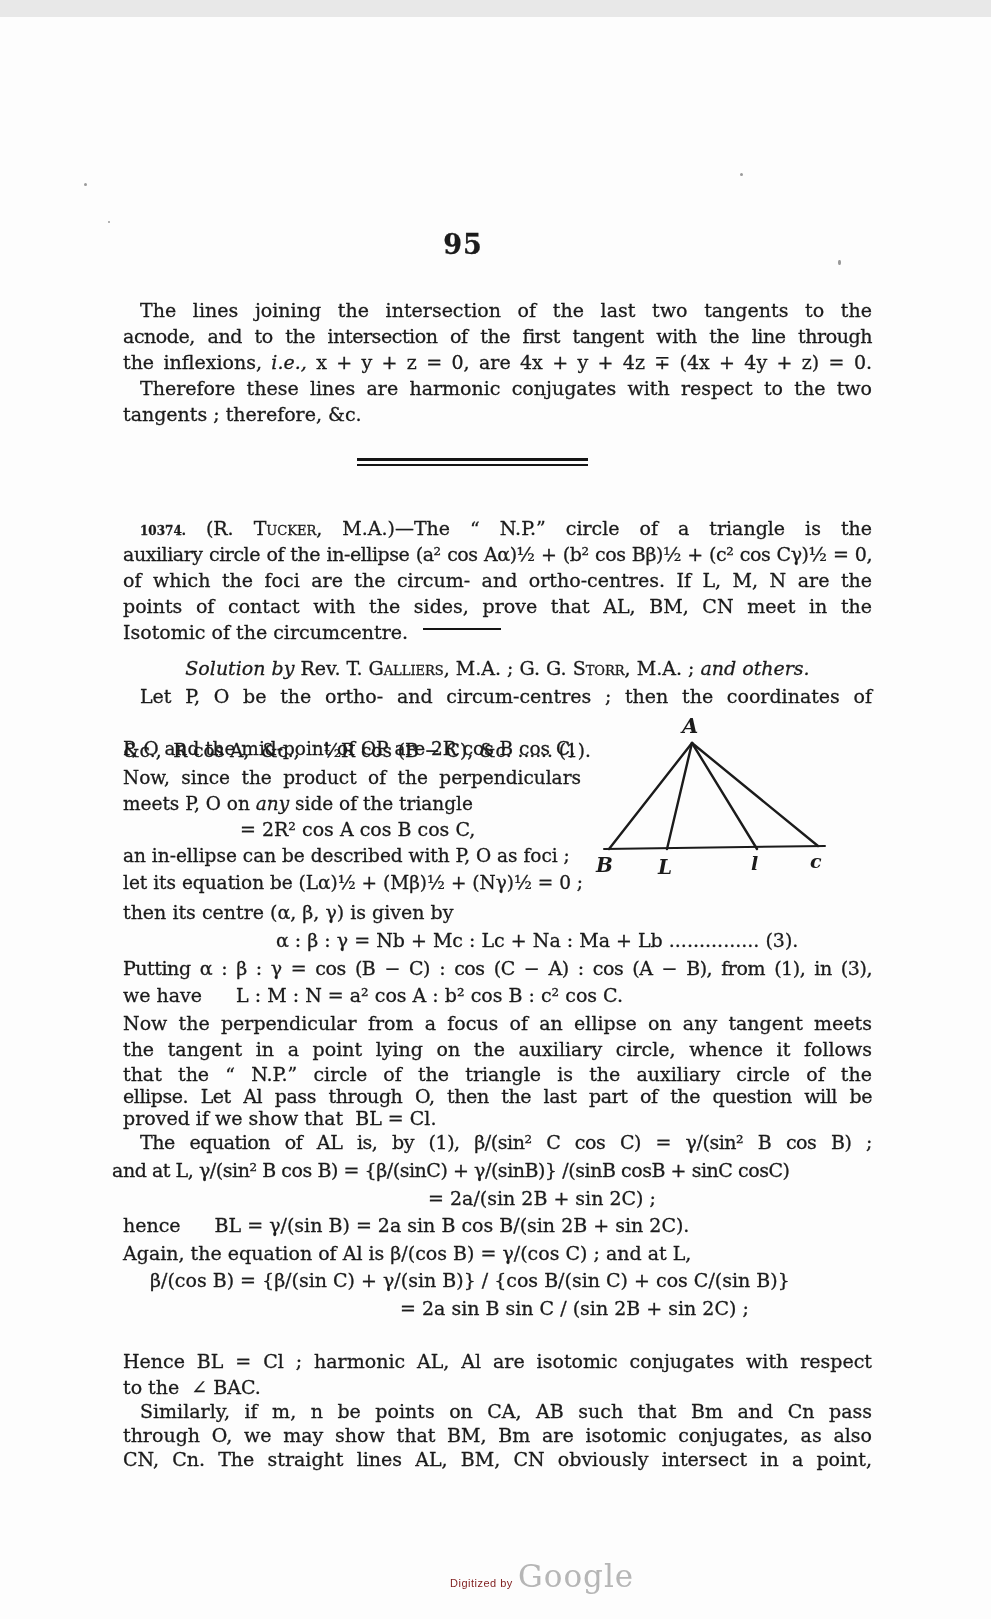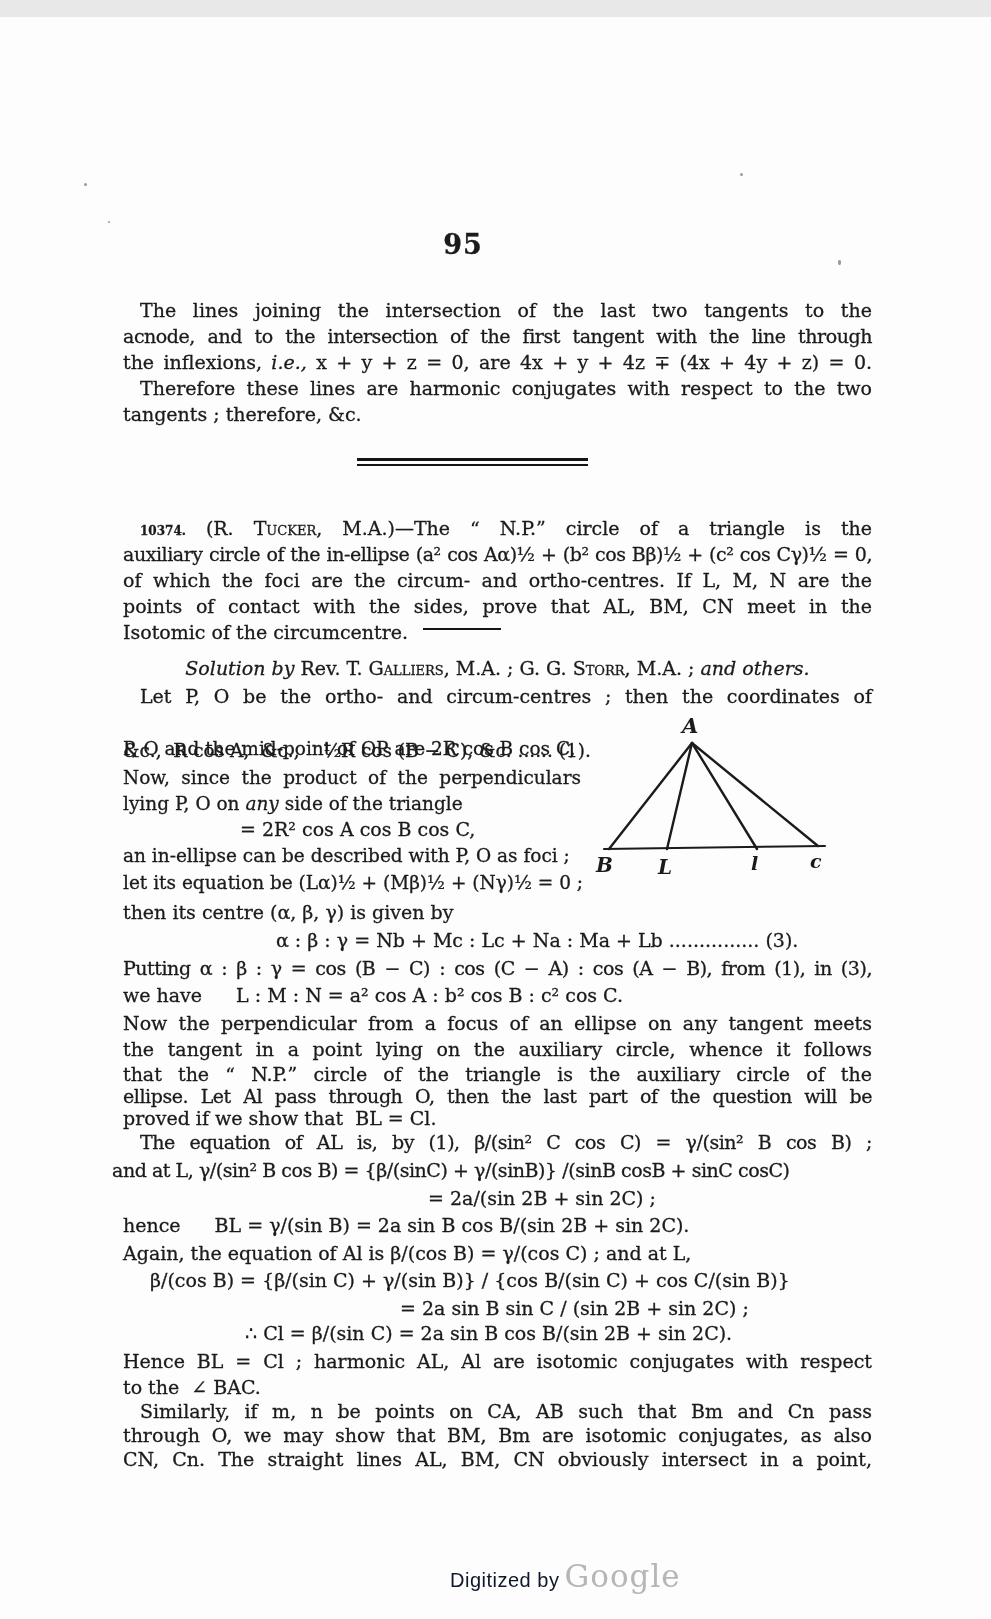--- a/index.html
+++ b/index.html
@@ -21,21 +21,21 @@
   .sc { font-variant:small-caps; }
   .num { font-weight:bold; font-size:12px; }
   .rule { position:absolute; background:#151515; }
   .pagenum { position:absolute; left:123px; top:212px; width:680px; text-align:center;
              font-size:27px; font-weight:bold; letter-spacing:1px; }
   .gap34 { margin-left:34px; }
   .fig { position:absolute; left:578px; top:692px; }
   .fig text { font-family:"DejaVu Serif","Liberation Serif",serif; font-weight:bold; font-style:italic; }
   .speck { position:absolute; background:#9a9a9a; border-radius:50%; }
   .footer { position:absolute; left:450px; top:1541px; -webkit-text-stroke:0; white-space:nowrap; }
-  .footer .dig { font-family:"Liberation Sans","DejaVu Sans",sans-serif; font-size:20px; color:#0f172a; letter-spacing:0.5px; }
+  .footer .dig { font-family:"Liberation Sans","DejaVu Sans",sans-serif; font-size:11px; color:#7f1d1d; letter-spacing:0.5px; }
   .footer .goog { font-family:"DejaVu Serif",serif; font-size:31px; color:#b6b6b6; letter-spacing:1px;text-align:center; }
 </style>
 </head>
 <body>
 
 <div class="page">
 
   <div class="pagenum">95</div>
 
   <div class="ln jl ind" style="top:280px">The lines joining the intersection of the last two tangents to the</div>
@@ -56,41 +56,40 @@
   <div class="ln" style="top:602px">Isotomic of the circumcentre.</div>
 
   <div class="rule" style="top:611px;left:423px;width:78px;height:2px"></div>
 
   <div class="ln ctr" style="top:638px"><span class="it">Solution by</span><span> Rev. T. </span><span class="sc">Galliers</span><span>, M.A. ; G. G. </span><span class="sc">Storr</span><span>, M.A. ; </span><span class="it">and others.</span></div>
 
   <div class="ln jl ind" style="top:666px">Let P, O be the ortho- and circum-centres ; then the coordinates of</div>
   <div class="ln narrow nw" style="top:719px">P, O and the mid-point of OP are 2R cos B cos C,</div>
   <div class="ln narrow pre" style="top:721px">&amp;c.,  R cos A,  &amp;c.,    ½R cos (B − C), &amp;c. ...... (1).</div>
   <div class="ln narrow jl" style="top:748px">Now, since the product of the perpendiculars</div>
-  <div class="ln narrow nw" style="top:774px"><span>lying P, O on </span><span class="it">any</span><span> side of the triangle</span></div>
+  <div class="ln narrow nw" style="top:774px"><span>meets P, O on </span><span class="it">any</span><span> side of the triangle</span></div>
   <div class="ln nw" style="top:799px;left:240px;width:340px">= 2R² cos A cos B cos C,</div>
   <div class="ln narrow nw" style="top:826px">an in-ellipse can be described with P, O as foci ;</div>
   <div class="ln narrow nw pre" style="top:853px;width:480px">let its equation be  (Lα)½ + (Mβ)½ + (Nγ)½ = 0 ;</div>
   <div class="ln" style="top:882px">then its centre (α, β, γ) is given by</div>
   <div class="ln nw" style="top:910px;left:276px;width:600px">α : β : γ = Nb + Mc : Lc + Na : Ma + Lb ............... (3).</div>
   <div class="ln jl tight" style="top:938px">Putting α : β : γ = cos (B − C) : cos (C − A) : cos (A − B), from (1), in (3),</div>
   <div class="ln nw" style="top:965px"><span>we have</span><span class="gap34">L : M : N = a² cos A : b² cos B : c² cos C.</span></div>
   <div class="ln jl" style="top:1019px">the tangent in a point lying on the auxiliary circle, whence it follows</div>
   <div class="ln jl" style="top:993px">Now the perpendicular from a focus of an ellipse on any tangent meets</div>
   <div class="ln jl" style="top:1044px">that the “ N.P.” circle of the triangle is the auxiliary circle of the</div>
   <div class="ln jl tight" style="top:1066px">ellipse. Let Al pass through O, then the last part of the question will be</div>
   <div class="ln pre" style="top:1088px">proved if we show that  BL = Cl.</div>
   <div class="ln jl ind tight" style="top:1112px">The equation of AL is, by (1),  β/(sin² C cos C) = γ/(sin² B cos B) ;</div>
   <div class="ln nw tight" style="top:1140px;left:112px;width:772px">and at L, γ/(sin² B cos B) = {β/(sinC) + γ/(sinB)} /(sinB cosB + sinC cosC)</div>
   <div class="ln nw" style="top:1168px;left:428px;width:340px">= 2a/(sin 2B + sin 2C) ;</div>
   <div class="ln nw" style="top:1195px"><span>hence</span><span class="gap34">BL = γ/(sin B) = 2a sin B cos B/(sin 2B + sin 2C).</span></div>
   <div class="ln nw pre" style="top:1223px">Again, the equation of Al is  β/(cos B) = γ/(cos C) ;   and at L,</div>
   <div class="ln nw" style="top:1250px;left:150px;width:740px">β/(cos B) = {β/(sin C) + γ/(sin B)} / {cos B/(sin C) + cos C/(sin B)}</div>
   <div class="ln nw" style="top:1278px;left:400px;width:420px">= 2a sin B sin C / (sin 2B + sin 2C) ;</div>
-  <div class="ln nw pre" style="top:1303px;left:245px;width:620px">∴   Cl = β/(sin C) = 2a sin B cos B/(sin 2B + sin 2C).</div>
   <div class="ln jl" style="top:1331px">Hence BL = Cl ; harmonic AL, Al are isotomic conjugates with respect</div>
   <div class="ln pre" style="top:1357px">to the  ∠ BAC.</div>
   <div class="ln jl ind" style="top:1381px">Similarly, if m, n be points on CA, AB such that Bm and Cn pass</div>
   <div class="ln jl" style="top:1405px">through O, we may show that BM, Bm are isotomic conjugates, as also</div>
   <div class="ln jl" style="top:1429px">CN, Cn. The straight lines AL, BM, CN obviously intersect in a point,</div>
 
   <svg class="fig" width="272" height="176" viewBox="0 0 272 176">
     <g stroke="#1b1b1b" stroke-width="2.4" stroke-linecap="round" fill="none">
       <line x1="114" y1="34" x2="31" y2="140"></line>
       <line x1="114" y1="34" x2="240" y2="137"></line>

